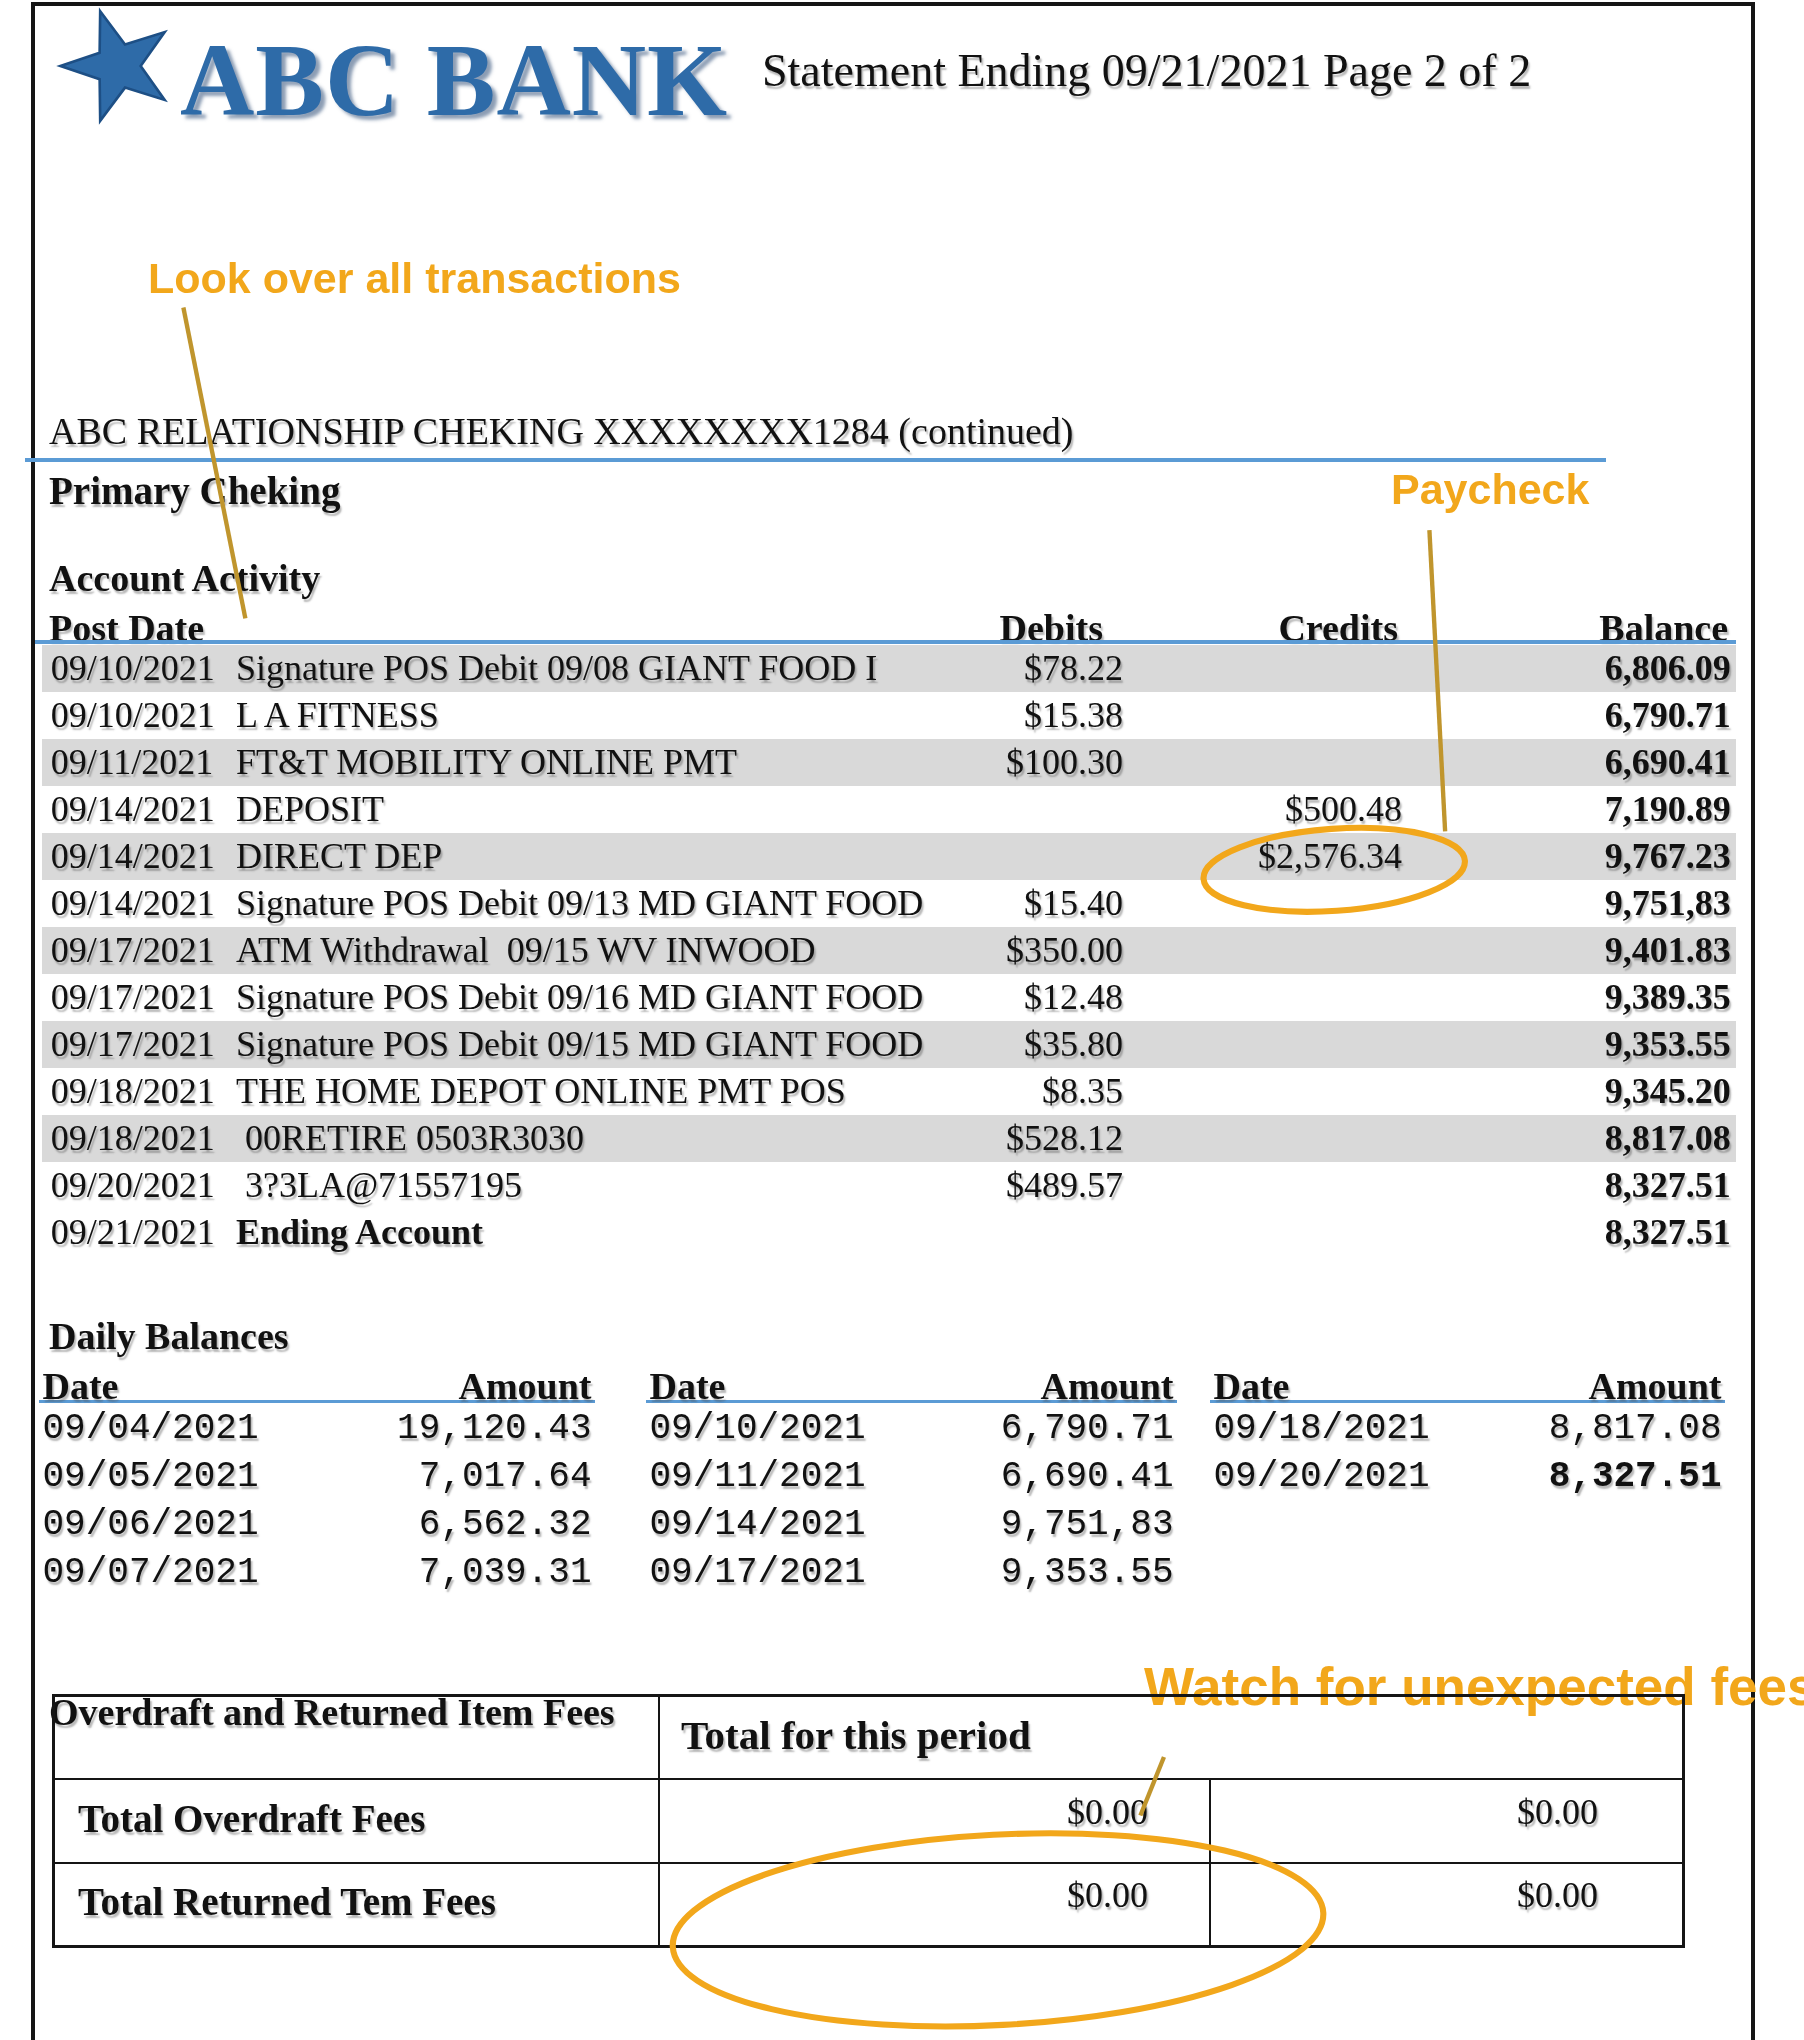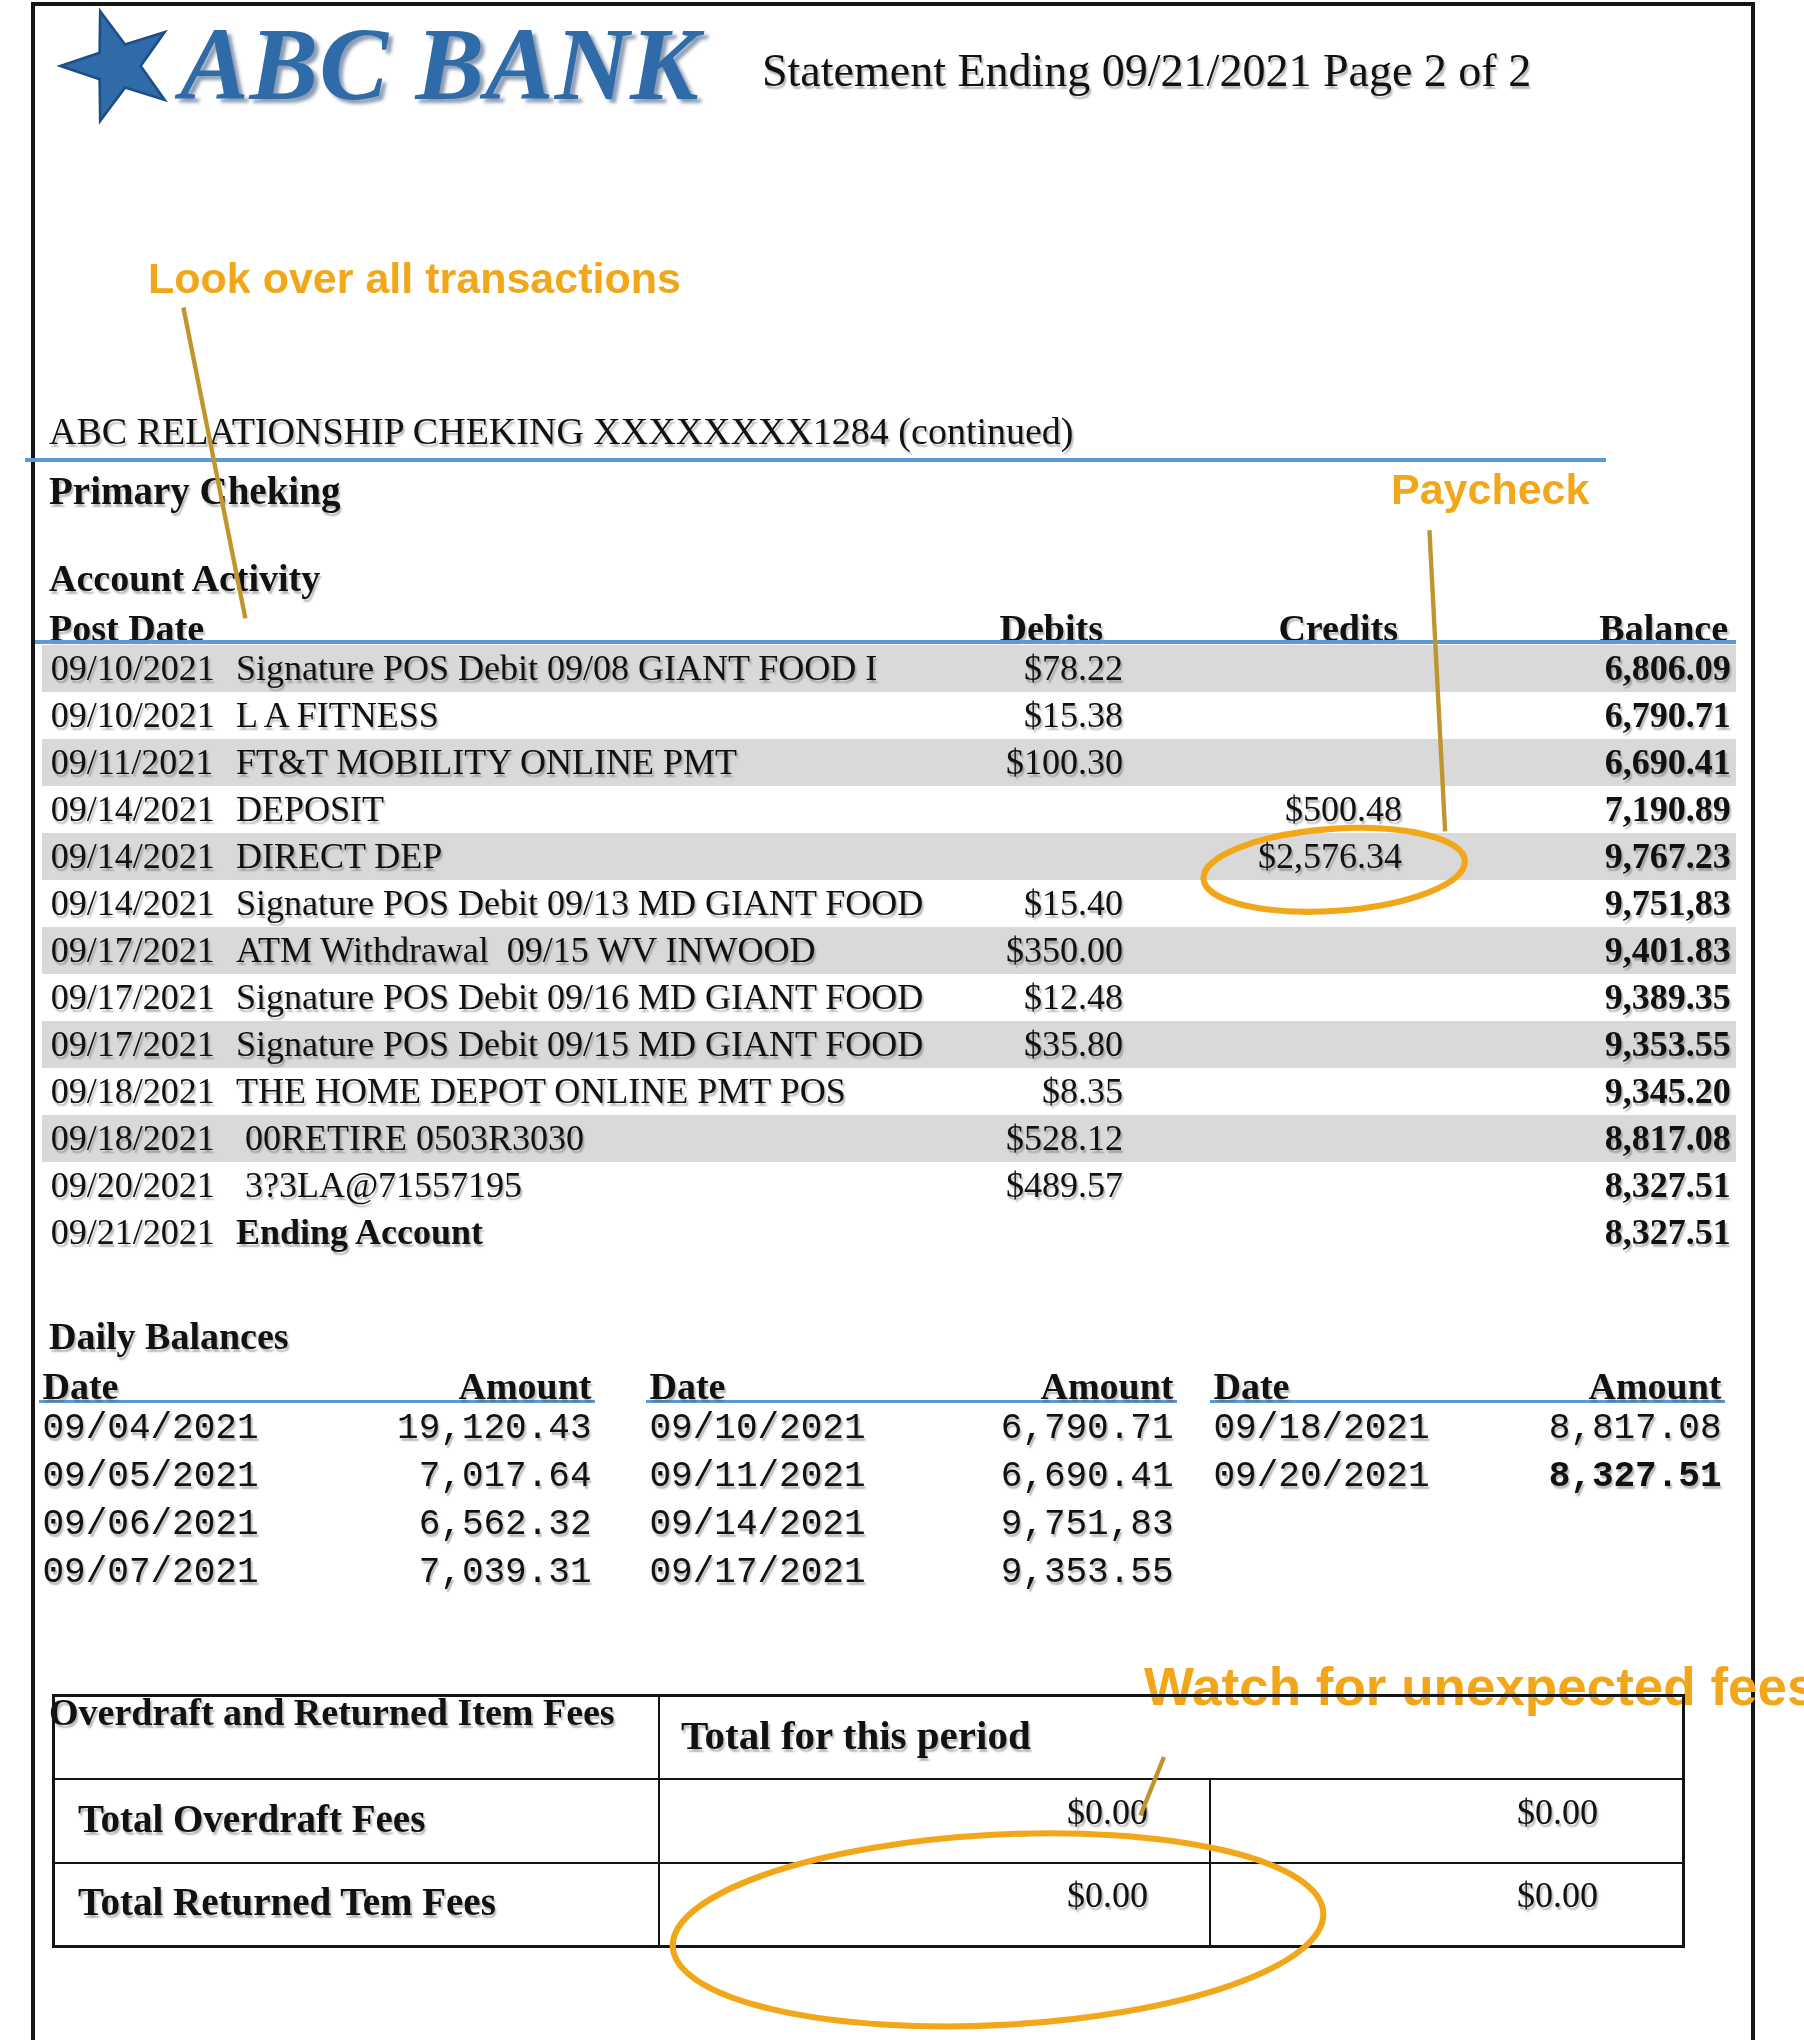--- a/index.html
+++ b/index.html
@@ -15,26 +15,25 @@
   .frame{
     position:absolute;left:31px;top:1.7px;width:1724px;height:2039px;
     border-top:4.4px solid var(--border);
     border-left:4.4px solid var(--border);
     border-right:4.4px solid var(--border);
     box-sizing:border-box;
   }
   
   .logo-star{position:absolute;left:54px;top:3.5px;}
   .bank-name{
-    position:absolute;left:180px;top:5px;
+    position:absolute;left:180px;top:21px;
     font-size:103px;font-weight:bold;letter-spacing:0.9px;
     color:var(--brand);
     text-shadow:4.4px 4.4px 3.5px rgba(25,60,105,.5);
     white-space:nowrap;
-    font-style:italic;
   }
   .stmt-title{
     position:absolute;left:762px;top:44px;
     font-size:46px;white-space:nowrap;
   }
   
   .note{
     position:absolute;
     font-family:"Liberation Sans", sans-serif;
     font-weight:bold;color:var(--annotation);

